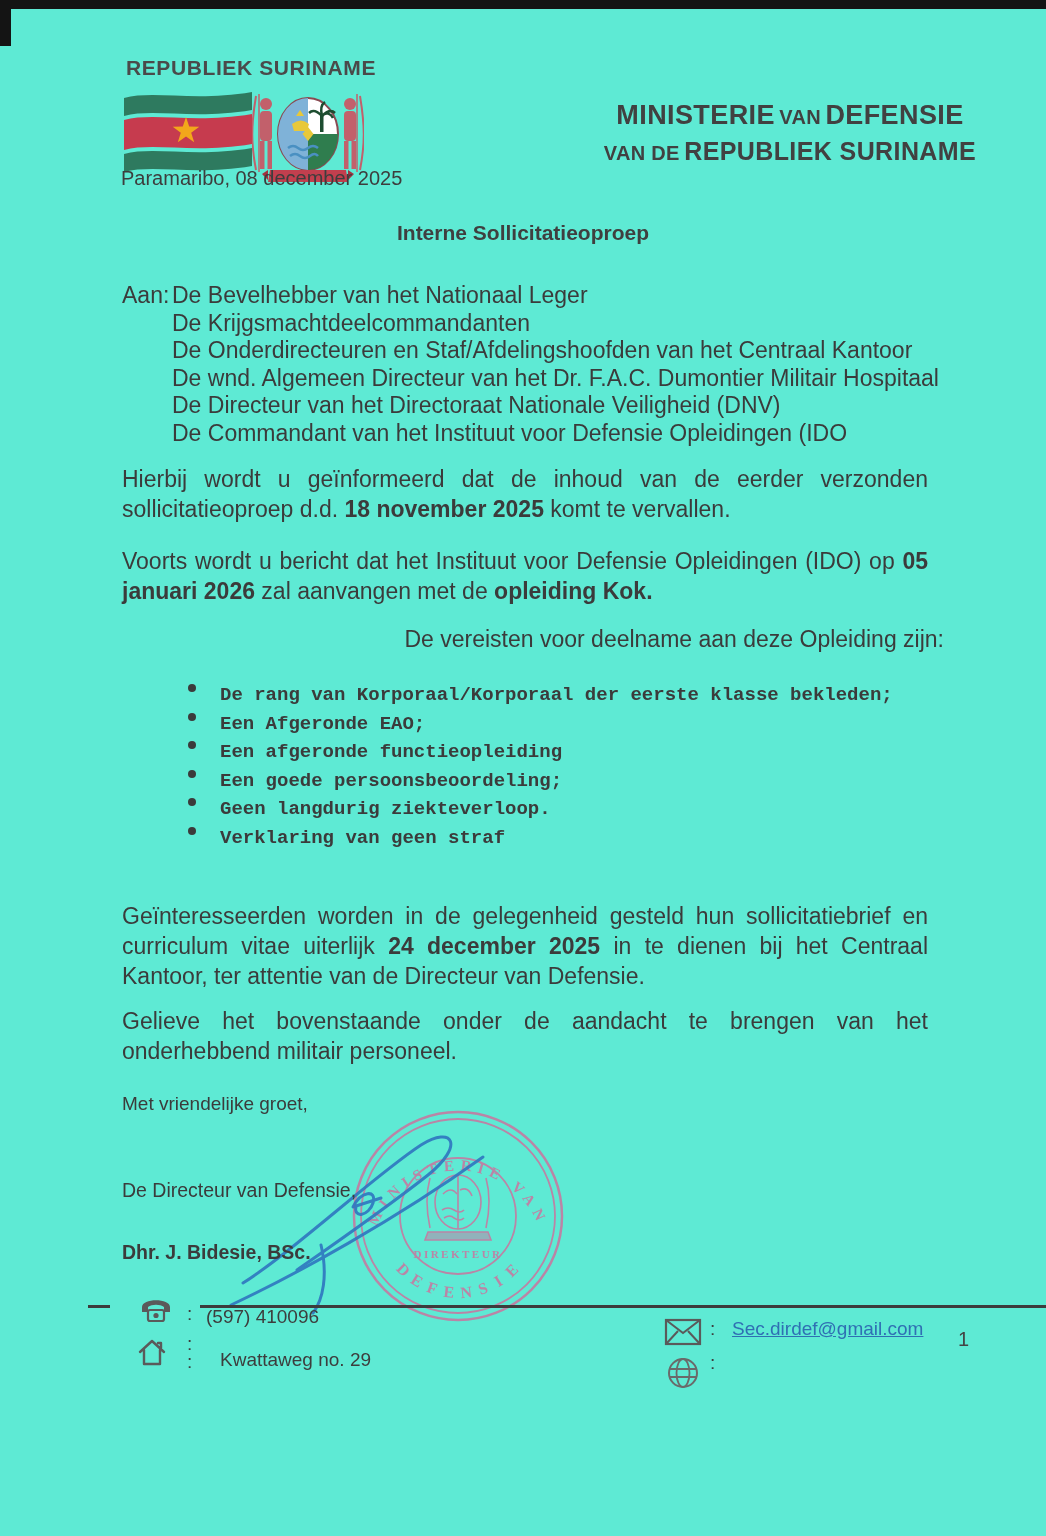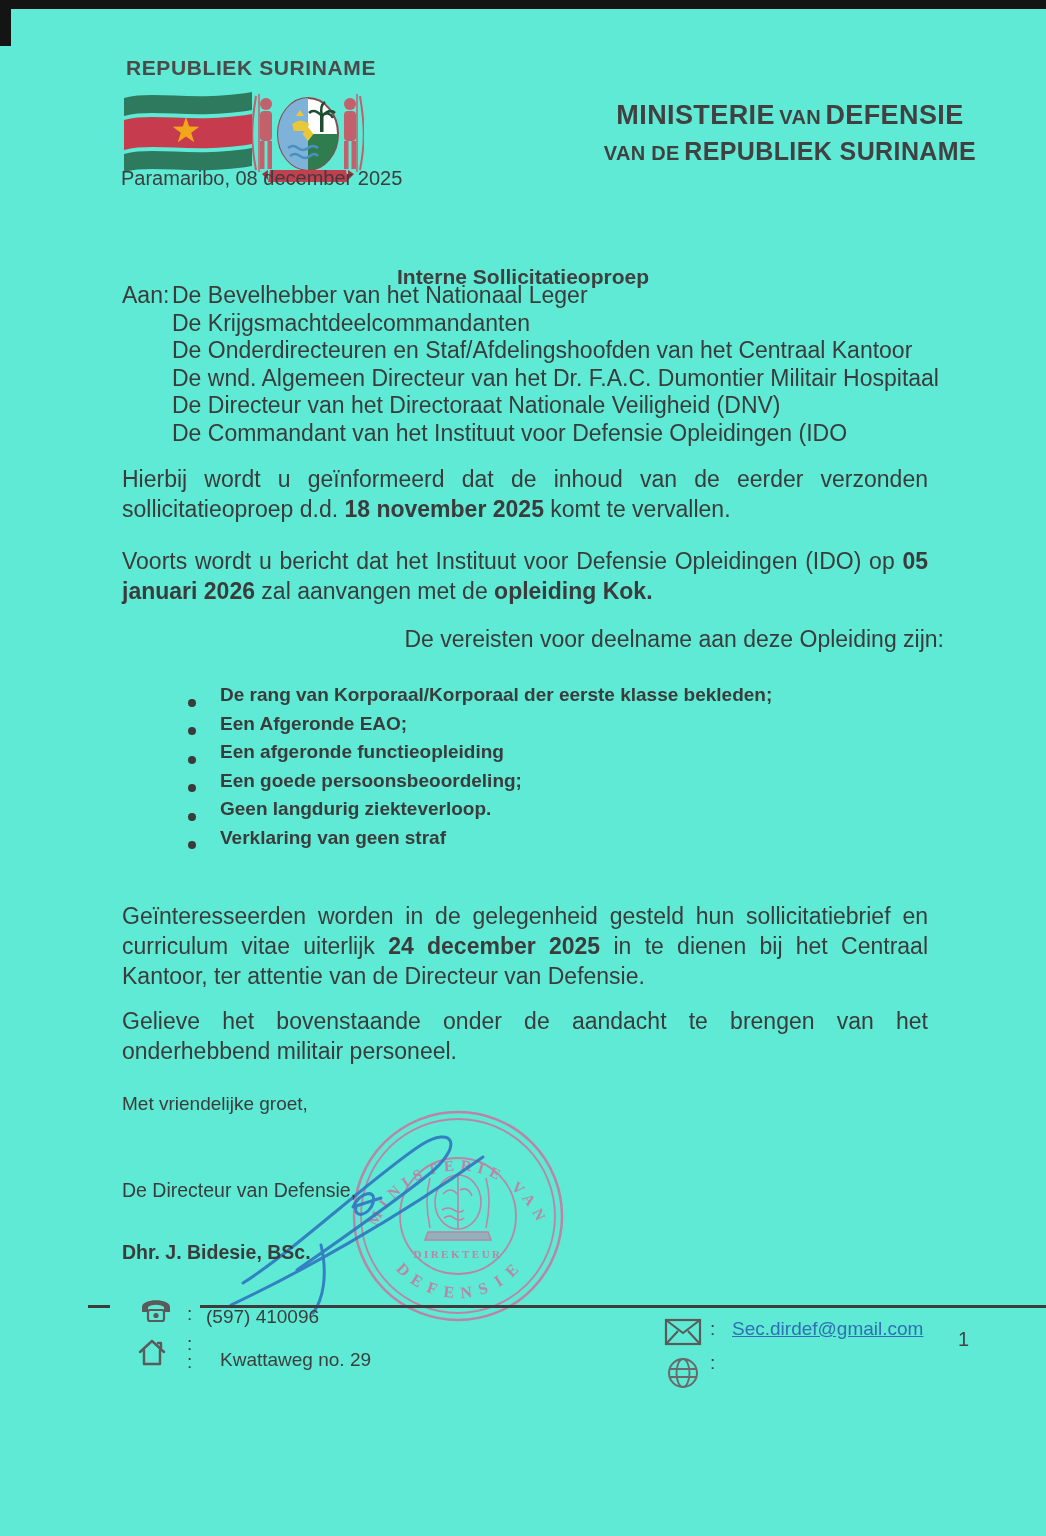--- a/index.html
+++ b/index.html
@@ -16,29 +16,29 @@
   
   .republic{left:126px;top:56px;font-size:21px;font-weight:bold;letter-spacing:.6px;color:#4a4a4a;}
   .flag{left:124px;top:86px;}
   .crest{left:252px;top:86px;}
   .place-date{left:121px;top:167px;font-size:20px;color:#3d3d3d;z-index:3;}
   .ministry{left:560px;top:99px;width:460px;text-align:center;color:#414141;font-weight:bold;line-height:33px;}
   .ministry .lg{font-size:27px;letter-spacing:.4px;}
   .ministry .sm{font-size:20px;letter-spacing:.3px;}
   .ministry .md{font-size:25px;letter-spacing:.4px;}
   
-  .doc-title{left:0;top:221px;width:1046px;text-align:center;font-size:21px;font-weight:bold;color:#3f3f3f;margin-top:44px;}
+  .doc-title{left:0;top:221px;width:1046px;text-align:center;font-size:21px;font-weight:bold;color:#3f3f3f;}
   .recipients{left:122px;top:282px;display:flex;font-size:23px;line-height:27.5px;justify-content:center;}
   .recipients .lbl{width:50px;flex:none;}
   .para{left:122px;width:806px;font-size:23px;line-height:30px;text-align:justify;}
   .p1{top:464px;}
   .p2{top:546px;}
   .intro{top:624px;text-align:right;margin-left:16px;}
   .reqs{left:186px;top:681px;font-size:19px;font-weight:bold;line-height:28.5px;}
-  .req-row{display:flex;align-items:flex-end;}
+  .req-row{display:flex;align-items:center;font-family:Liberation Mono, monospace;}
   .req-row .dot{width:34px;flex:none;position:relative;}
   .req-row .dot::before{content:"";position:absolute;left:2px;top:-11px;width:8px;height:8px;border-radius:50%;background:#3b3b3b;}
   .p3{top:901px;}
   .p4{top:1006px;}
   .salutation{left:122px;top:1093px;font-size:19px;}
   .role-line{left:122px;top:1179px;font-size:19.5px;z-index:4;text-align:center;}
   .name-line{left:122px;top:1241px;font-size:19.5px;font-weight:bold;z-index:4;}
   
   .stamp{left:348px;top:1104px;z-index:1;opacity:.82;}
   .stamp text{fill:#cf6f9c;font-family:"Liberation Serif",serif;font-weight:bold;}

